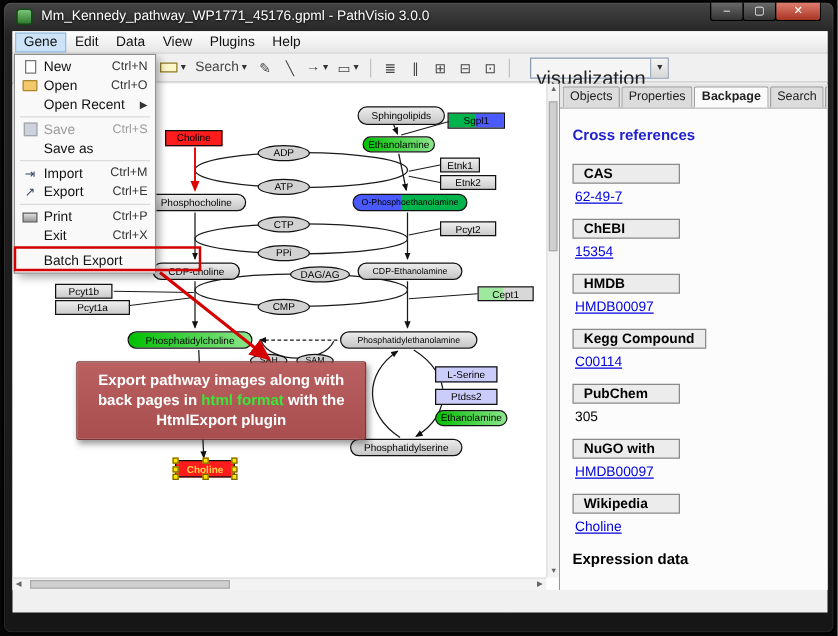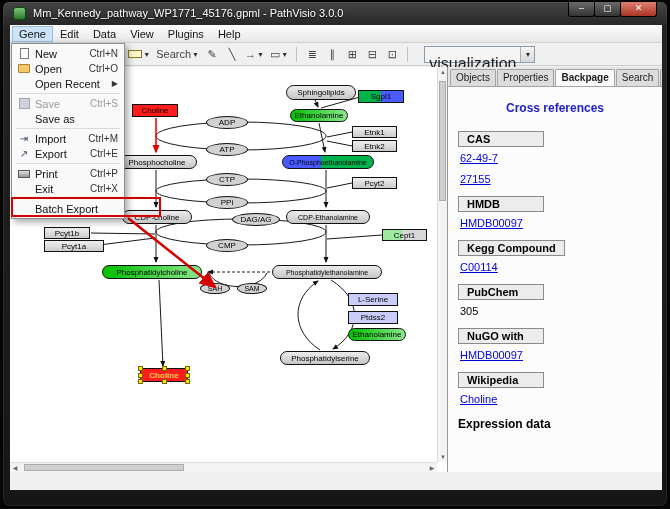--- a/index.html
+++ b/index.html
@@ -60,21 +60,21 @@
   .c-lavender { background:#ccccfa; }
   .c-halfgreen { background:linear-gradient(to right,#9fe89f 0 45%, #d8d8d8 45%); }
   .selected { background:#ff1c1c; color:#ffd24d; font-weight:bold; overflow:visible; }
   .handle { position:absolute; width:5px; height:5px; background:#ffe400; border:1px solid #7c6400; }
   
   .side-tabs { display:flex; gap:1px; padding:2px 2px 0 2px; background:#e6e6e6; border-bottom:1px solid #a3a3a3; }
   .side-tab { font-size:10px; padding:2px 5px 3px; background:#dcdcdc; border:1px solid #a3a3a3; border-bottom:none;
               border-radius:2px 2px 0 0; color:#222; white-space:nowrap; }
   .side-tab.active { background:#fbfbfb; font-weight:bold; }
   .backpage { flex:1; background:#fcfcfc; padding:4px 10px; overflow:hidden; }
-  .bp-title { color:#2222cc; font-weight:bold; font-size:12px; margin:10px 0 14px 0;text-align:center; }
+  .bp-title { color:#2222cc; font-weight:bold; font-size:12px; margin:10px 0 14px 0; }
   .bp-section { margin-bottom:9px; }
   .bp-head { display:inline-block; background:#ececec; border:1px solid #8a8a8a; font-weight:bold;
              font-size:11px; padding:1px 8px; min-width:86px; }
   .bp-link { display:block; margin:5px 0 0 2px; color:#0000dd; text-decoration:underline; font-size:11px; }
   .bp-val  { display:block; margin:5px 0 0 2px; color:#000; font-size:11px; }
   .bp-footer { font-weight:bold; font-size:12px; margin-top:12px; }
   
   .statusbar { position:absolute; left:0; right:0; bottom:0; height:18px; background:#f0f0f0;
                border-top:1px solid #c6c6c6; font-size:10px; line-height:17px; padding-left:5px;
                color:#111; white-space:nowrap; overflow:hidden; }
@@ -199,21 +199,21 @@
               <path d="M149 213 L153 299" marker-end="url(#arr)"></path>
             </g>
             <path d="M146 51 L146 85" stroke="#e00000" stroke-width="1.5" fill="none" marker-end="url(#arrRed)"></path>
           </svg>
 
           <div class="pnode n-round" style="left:276px;top:18px;width:70px;height:15px;">Sphingolipids</div>
           <div class="pnode n-gene c-greenblue" style="left:348px;top:23px;width:46px;height:13px;">Sgpl1</div>
           <div class="pnode c-red" style="left:122px;top:37px;width:46px;height:13px;">Choline</div>
           <div class="pnode n-round c-green" style="left:280px;top:42px;width:58px;height:13px;">Ethanolamine</div>
           <div class="pnode n-oval" style="left:196px;top:49px;width:42px;height:13px;">ADP</div>
-          <div class="pnode n-gene" style="left:342px;top:59px;width:45px;height:12px;">Etnk1</div>
+          <div class="pnode n-gene" style="left:342px;top:59px;width:32px;height:12px;">Etnk1</div>
           <div class="pnode n-gene" style="left:342px;top:73px;width:45px;height:12px;">Etnk2</div>
           <div class="pnode n-oval" style="left:196px;top:76px;width:42px;height:13px;">ATP</div>
           <div class="pnode n-round" style="left:107px;top:88px;width:80px;height:14px;">Phosphocholine</div>
           <div class="pnode n-round c-bluegreen" style="left:272px;top:88px;width:92px;height:14px;font-size:7px;">O-Phosphoethanolamine</div>
           <div class="pnode n-oval" style="left:196px;top:106px;width:42px;height:13px;">CTP</div>
           <div class="pnode n-gene" style="left:342px;top:110px;width:45px;height:12px;">Pcyt2</div>
           <div class="pnode n-oval" style="left:196px;top:129px;width:42px;height:13px;">PPi</div>
           <div class="pnode n-round" style="left:112px;top:143px;width:70px;height:14px;">CDP-choline</div>
           <div class="pnode n-oval" style="left:222px;top:146px;width:48px;height:13px;">DAG/AG</div>
           <div class="pnode n-round" style="left:276px;top:143px;width:84px;height:14px;font-size:7px;">CDP-Ethanolamine</div>
@@ -263,21 +263,22 @@
             <span class="side-tab">Legend</span>
           </div>
           <div class="backpage">
             <div class="bp-title">Cross references</div>
 
             <div class="bp-section">
               <span class="bp-head">CAS</span>
               <a class="bp-link">62-49-7</a>
             </div>
             <div class="bp-section">
-              <a class="bp-link">27155</a>
+              <span class="bp-head">ChEBI</span>
+              <a class="bp-link">15354</a>
             </div>
             <div class="bp-section">
               <span class="bp-head">HMDB</span>
               <a class="bp-link">HMDB00097</a>
             </div>
             <div class="bp-section">
               <span class="bp-head">Kegg Compound</span>
               <a class="bp-link">C00114</a>
             </div>
             <div class="bp-section">
@@ -366,16 +367,19 @@
 
       <svg class="anno-arrow" viewBox="0 0 652 465">
         <defs>
           <marker id="annArr" markerWidth="9" markerHeight="9" refX="6" refY="3" orient="auto">
             <path d="M0,0 L7,3 L0,6 Z" fill="#d40000"></path>
           </marker>
         </defs>
         <path d="M118 193 L205 262" stroke="#d40000" stroke-width="2.5" fill="none" marker-end="url(#annArr)"></path>
       </svg>
 
+      <div class="callout">
+        <span>Export pathway images along with back pages in </span><span class="hl">html format</span><span> with the HtmlExport plugin</span>
+      </div>
 
     </div>
   </div>
 </div>
 
 </body></html>

